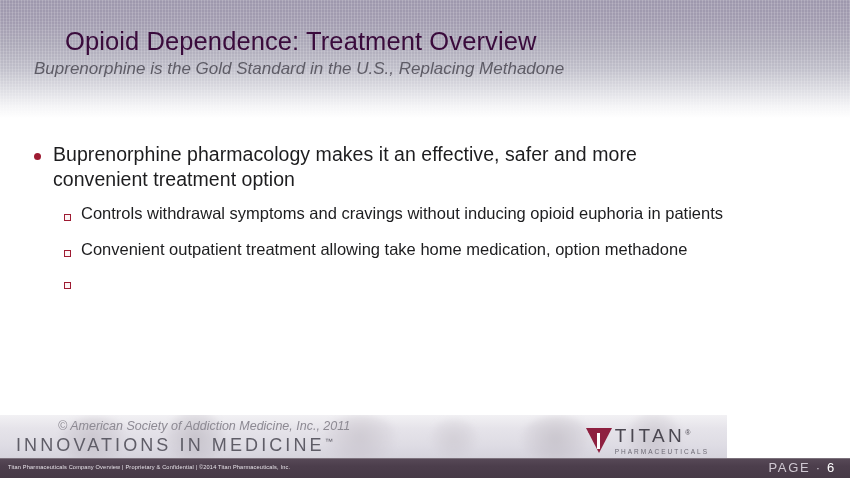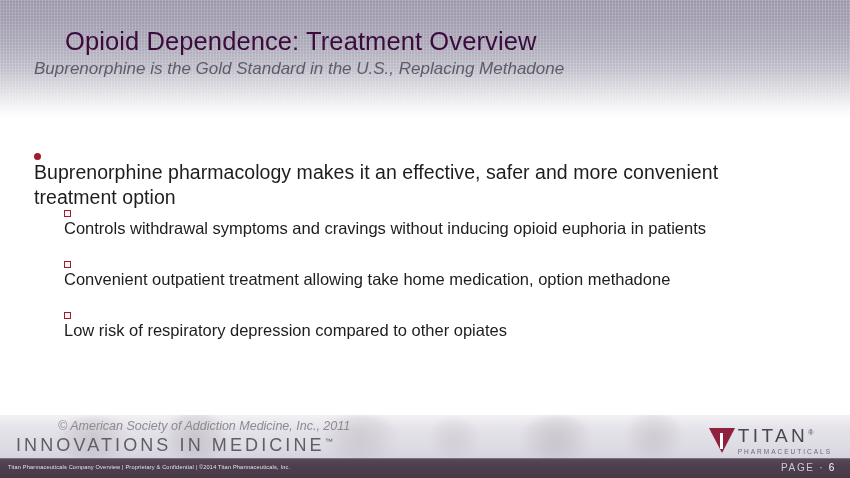--- a/index.html
+++ b/index.html
@@ -75,21 +75,20 @@
     height: 297px;
     background: #ffffff;
   }
   .bullet-l1 {
     position: absolute;
     left: 34px;
     top: 24px;
     width: 700px;
     display: flex;
     align-items: flex-start;
-    flex-direction: column;
   }
   .dot-marker {
     flex: 0 0 auto;
     width: 7px;
     height: 7px;
     border-radius: 50%;
     background: #9e1b32;
     margin-top: 11px;
     margin-right: 12px;
   }
@@ -100,44 +99,43 @@
     letter-spacing: 0.05px;
   }
   .sub-list {
     position: absolute;
     left: 64px;
     top: 84px;
     width: 705px;
   }
   .bullet-l2 {
     display: flex;
-    align-items: flex-start;
+    align-items: center;
     margin-bottom: 14px;
-    flex-direction: column;
   }
   .sq-marker {
     flex: 0 0 auto;
     width: 5px;
     height: 5px;
     border: 1px solid #9e1b32;
     background: #fdf4f5;
     margin-top: 8px;
     margin-right: 10px;
   }
   .bullet-l2-text {
     font-size: 16.5px;
     line-height: 22px;
     color: #1d1d1f;
   }
 
   
   .footer-band {
     position: absolute;
     left: 0; top: 415px;
-    width: 850px;
+    width: 727px;
     height: 43px;
     background: linear-gradient(to bottom, #f2f1f4 0%, #e6e4ea 30%, #dedce4 70%, #d6d4dd 100%);
     overflow: hidden;
   }
   .ghost {
     position: absolute;
     border-radius: 50%;
     filter: blur(3px);
     opacity: 0.30;
   }
@@ -254,21 +252,21 @@
     font-size: 5.6px;
     line-height: 9px;
     color: #e7e3e9;
     letter-spacing: 0.18px;
     white-space: nowrap;
   }
   .page-num {
     position: absolute;
     right: 14px;
     top: 4px;
-    font-size: 10px;
+    font-size: 13px;
     line-height: 11px;
     letter-spacing: 1.7px;
     color: #cfc8d2;
     white-space: nowrap;
   }
   .page-num .pg-val { color: #ffffff; }
 </style>
 </head>
 <body>
 
@@ -289,21 +287,20 @@
       <div class="bullet-l2">
         <span class="sq-marker"></span>
         <span class="bullet-l2-text">Controls withdrawal symptoms and cravings without inducing opioid euphoria in patients</span>
       </div>
       <div class="bullet-l2">
         <span class="sq-marker"></span>
         <span class="bullet-l2-text">Convenient outpatient treatment allowing take home medication, option methadone</span>
       </div>
       <div class="bullet-l2">
         <span class="sq-marker"></span>
-        <span class="bullet-l2-text">Low risk of respiratory depression compared to other opiates</span>
       </div>
     </div>
 
   </div>
 
   <div class="footer-band">
     <span class="ghost g1"></span>
     <span class="ghost g2"></span>
     <span class="ghost g3"></span>
     <span class="ghost g6"></span>

